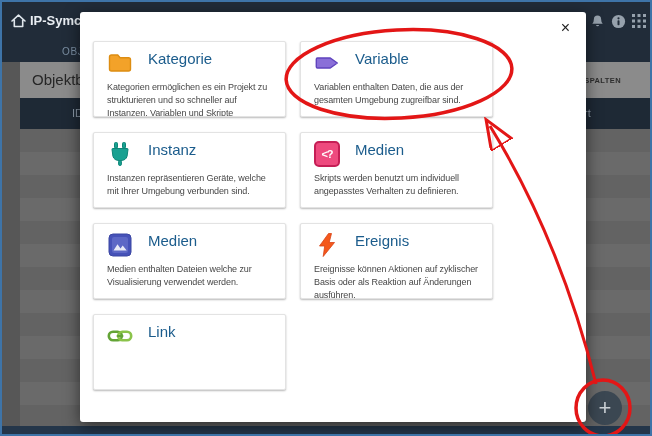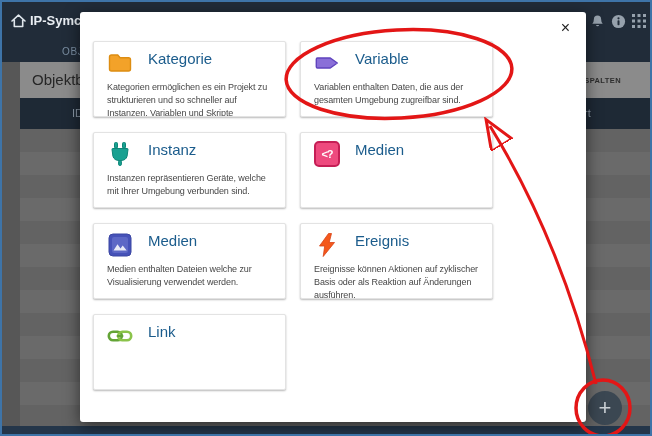--- a/index.html
+++ b/index.html
@@ -164,20 +164,21 @@
         <p class="card-desc">Instanzen repräsentieren Geräte, welche mit Ihrer Umgebung verbunden sind.</p>
       </div>
 
       <div class="card">
         <div class="card-head">
           <span class="icon script-badge">
             <b>&lt;?</b>
           </span>
           <span class="card-title">Medien</span>
         </div>
+        <p class="card-desc">Skripts werden benutzt um individuell angepasstes Verhalten zu definieren.</p>
       </div>
 
       <div class="card">
         <div class="card-head">
           <span class="icon">
             <svg width="26" height="26" viewBox="0 0 26 26">
                 <rect x="2" y="2" width="22" height="22" rx="4" fill="#4652b8" stroke="#3b46a3" stroke-width="1"></rect>
                 <rect x="5" y="5" width="16" height="16" rx="2" fill="#5d68c6"></rect>
                 <path d="M6.5 18.5 l4-6.2 3 4.1 2.2-3 4 5.1 z" fill="#e8eaf6"></path>
               </svg>

